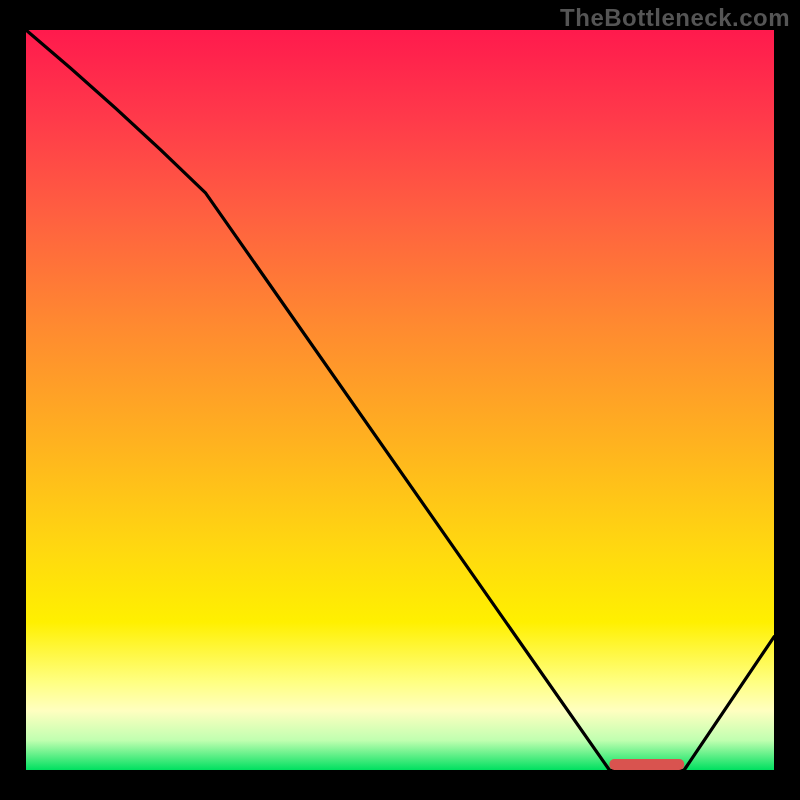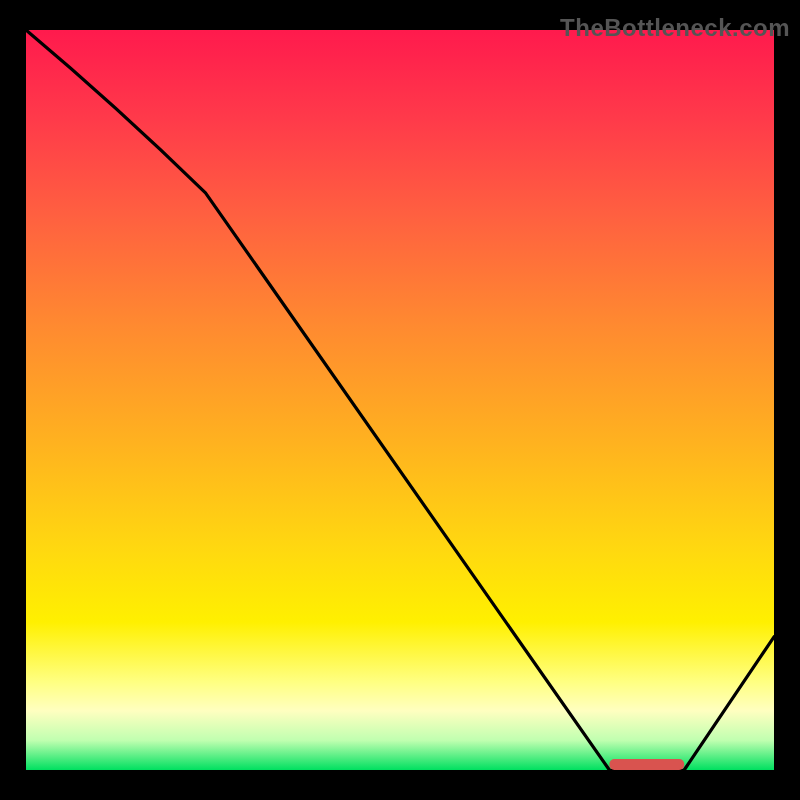--- a/index.html
+++ b/index.html
@@ -7,21 +7,21 @@
     padding: 0;
     width: 800px;
     height: 800px;
     background: #000;
     font-family: Arial, Helvetica, sans-serif;
     position: relative;
     overflow: hidden;
   }
   .watermark {
     position: absolute;
-    top: 14px;
+    top: 4px;
     right: 10px;
     color: #555;
     font-size: 24px;
     font-weight: bold;
     letter-spacing: 0.5px;
     z-index: 10;
   }
   .plot-area {
     position: absolute;
     left: 26px;

